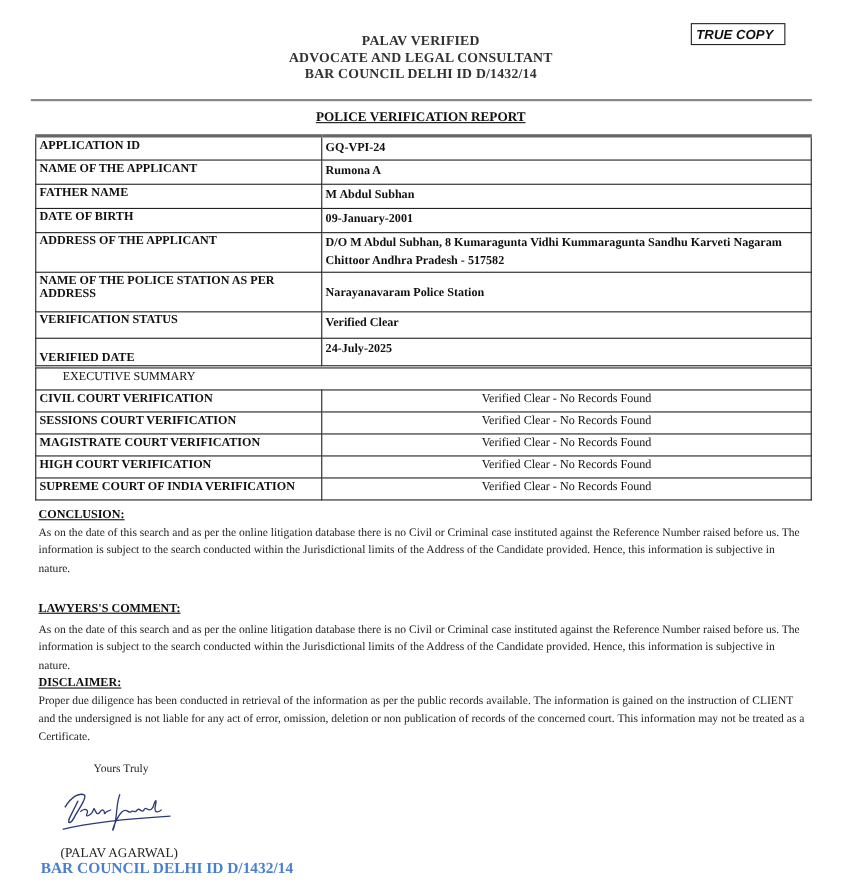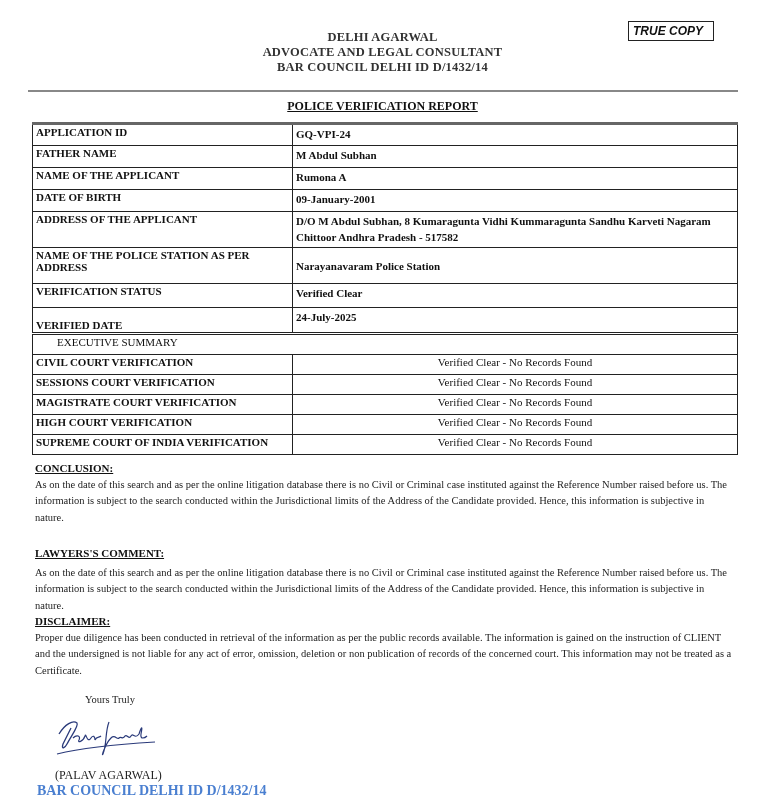--- a/index.html
+++ b/index.html
@@ -44,44 +44,44 @@
   .sign-block { position: absolute; left: 35px; top: 694px; width: 300px; font-family: "Liberation Serif", serif; }
   .yours { position: absolute; left: 50px; top: 0; font-size: 10.5px; color: #222; }
   .signature { position: absolute; left: 16px; top: 20px; width: 110px; height: 50px; }
   .name-paren { position: absolute; left: 20px; top: 74px; font-size: 12px; color: #222; }
   .bar-id { position: absolute; left: 2px; top: 89px; font-size: 14px; font-weight: bold; color: #4a7fd0; }
 </style>
 </head>
 <body>
 
 <div class="letterhead">
-  <div>DELHI AGARWAL</div>
+  <div>PALAV VERIFIED</div>
   <div>ADVOCATE AND LEGAL CONSULTANT</div>
   <div>BAR COUNCIL DELHI ID D/1432/14</div>
 </div>
 
 <div class="true-copy">TRUE COPY</div>
 
 <div class="hr"></div>
 
 <div class="report-title">POLICE VERIFICATION REPORT</div>
 
 <table class="details">
   <tbody>
       <tr class="r1">
     <td class="k">APPLICATION ID</td>
     <td class="v">GQ-VPI-24</td>
   </tr>
   <tr class="r">
+    <td class="k">NAME OF THE APPLICANT</td>
+    <td class="v">Rumona A</td>
+  </tr>
+  <tr class="r">
     <td class="k">FATHER NAME</td>
     <td class="v">M Abdul Subhan</td>
-  </tr>
-  <tr class="r">
-    <td class="k">NAME OF THE APPLICANT</td>
-    <td class="v">Rumona A</td>
   </tr>
   <tr class="r">
     <td class="k">DATE OF BIRTH</td>
     <td class="v">09-January-2001</td>
   </tr>
   <tr class="addr">
     <td class="k">ADDRESS OF THE APPLICANT</td>
     <td class="v">D/O M Abdul Subhan, 8 Kumaragunta Vidhi Kummaragunta Sandhu Karveti Nagaram Chittoor Andhra Pradesh - 517582</td>
   </tr>
   <tr class="ps">

